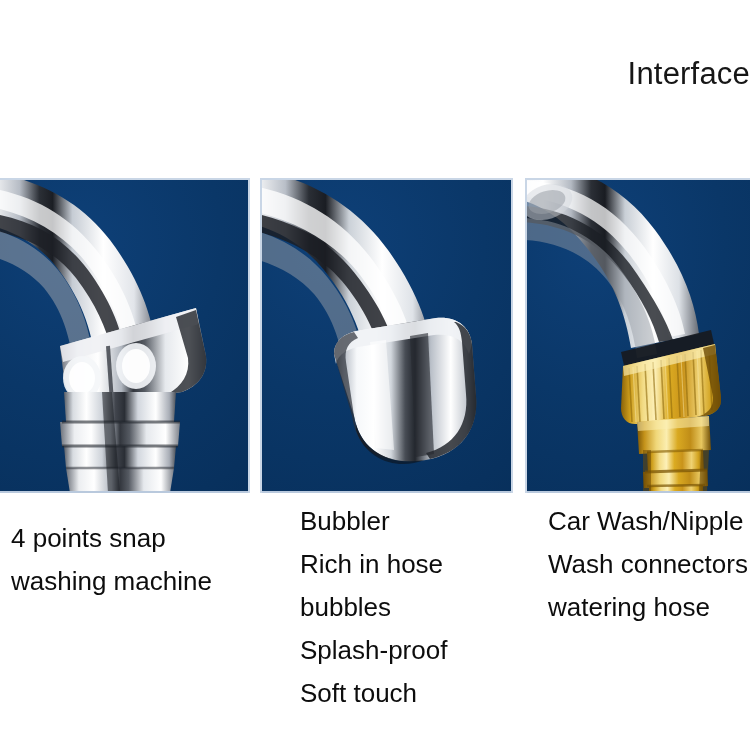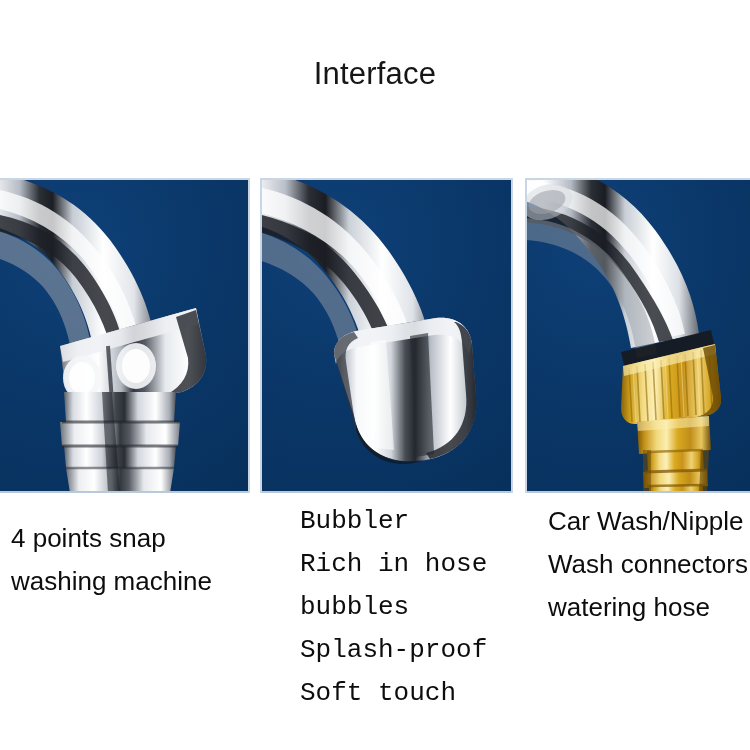--- a/index.html
+++ b/index.html
@@ -21,21 +21,21 @@
     height: 750px;
     background: #ffffff;
   }
 
   
   .page-title {
     position: absolute;
     left: 0;
     top: 56px;
     width: 750px;
-    text-align: center;
+    text-align: right;
     font-size: 31px;
     line-height: 36px;
     color: #161616;
     font-family: "Liberation Sans", sans-serif;
     letter-spacing: 0.2px;
   }
 
   
   .panel-strip {
     position: absolute;
@@ -94,21 +94,21 @@
   
   .caption {
     position: absolute;
     color: #0d0d0d;
     font-family: "Liberation Sans", sans-serif;
     font-size: 26px;
     line-height: 43px;
     white-space: nowrap;
   }
   .caption-1 { left: 11px;  top: 517px; }
-  .caption-2 { left: 300px; top: 500px; font-family: Liberation Mono, monospace; }
+  .caption-2 { left: 300px; top: 500px; }
   .caption-3 { left: 548px; top: 500px; }
   .caption .cap-line { display: block; }
 </style>
 </head>
 <body>
 
 <div id="page">
 
   <div class="page-title">Interface</div>
 

